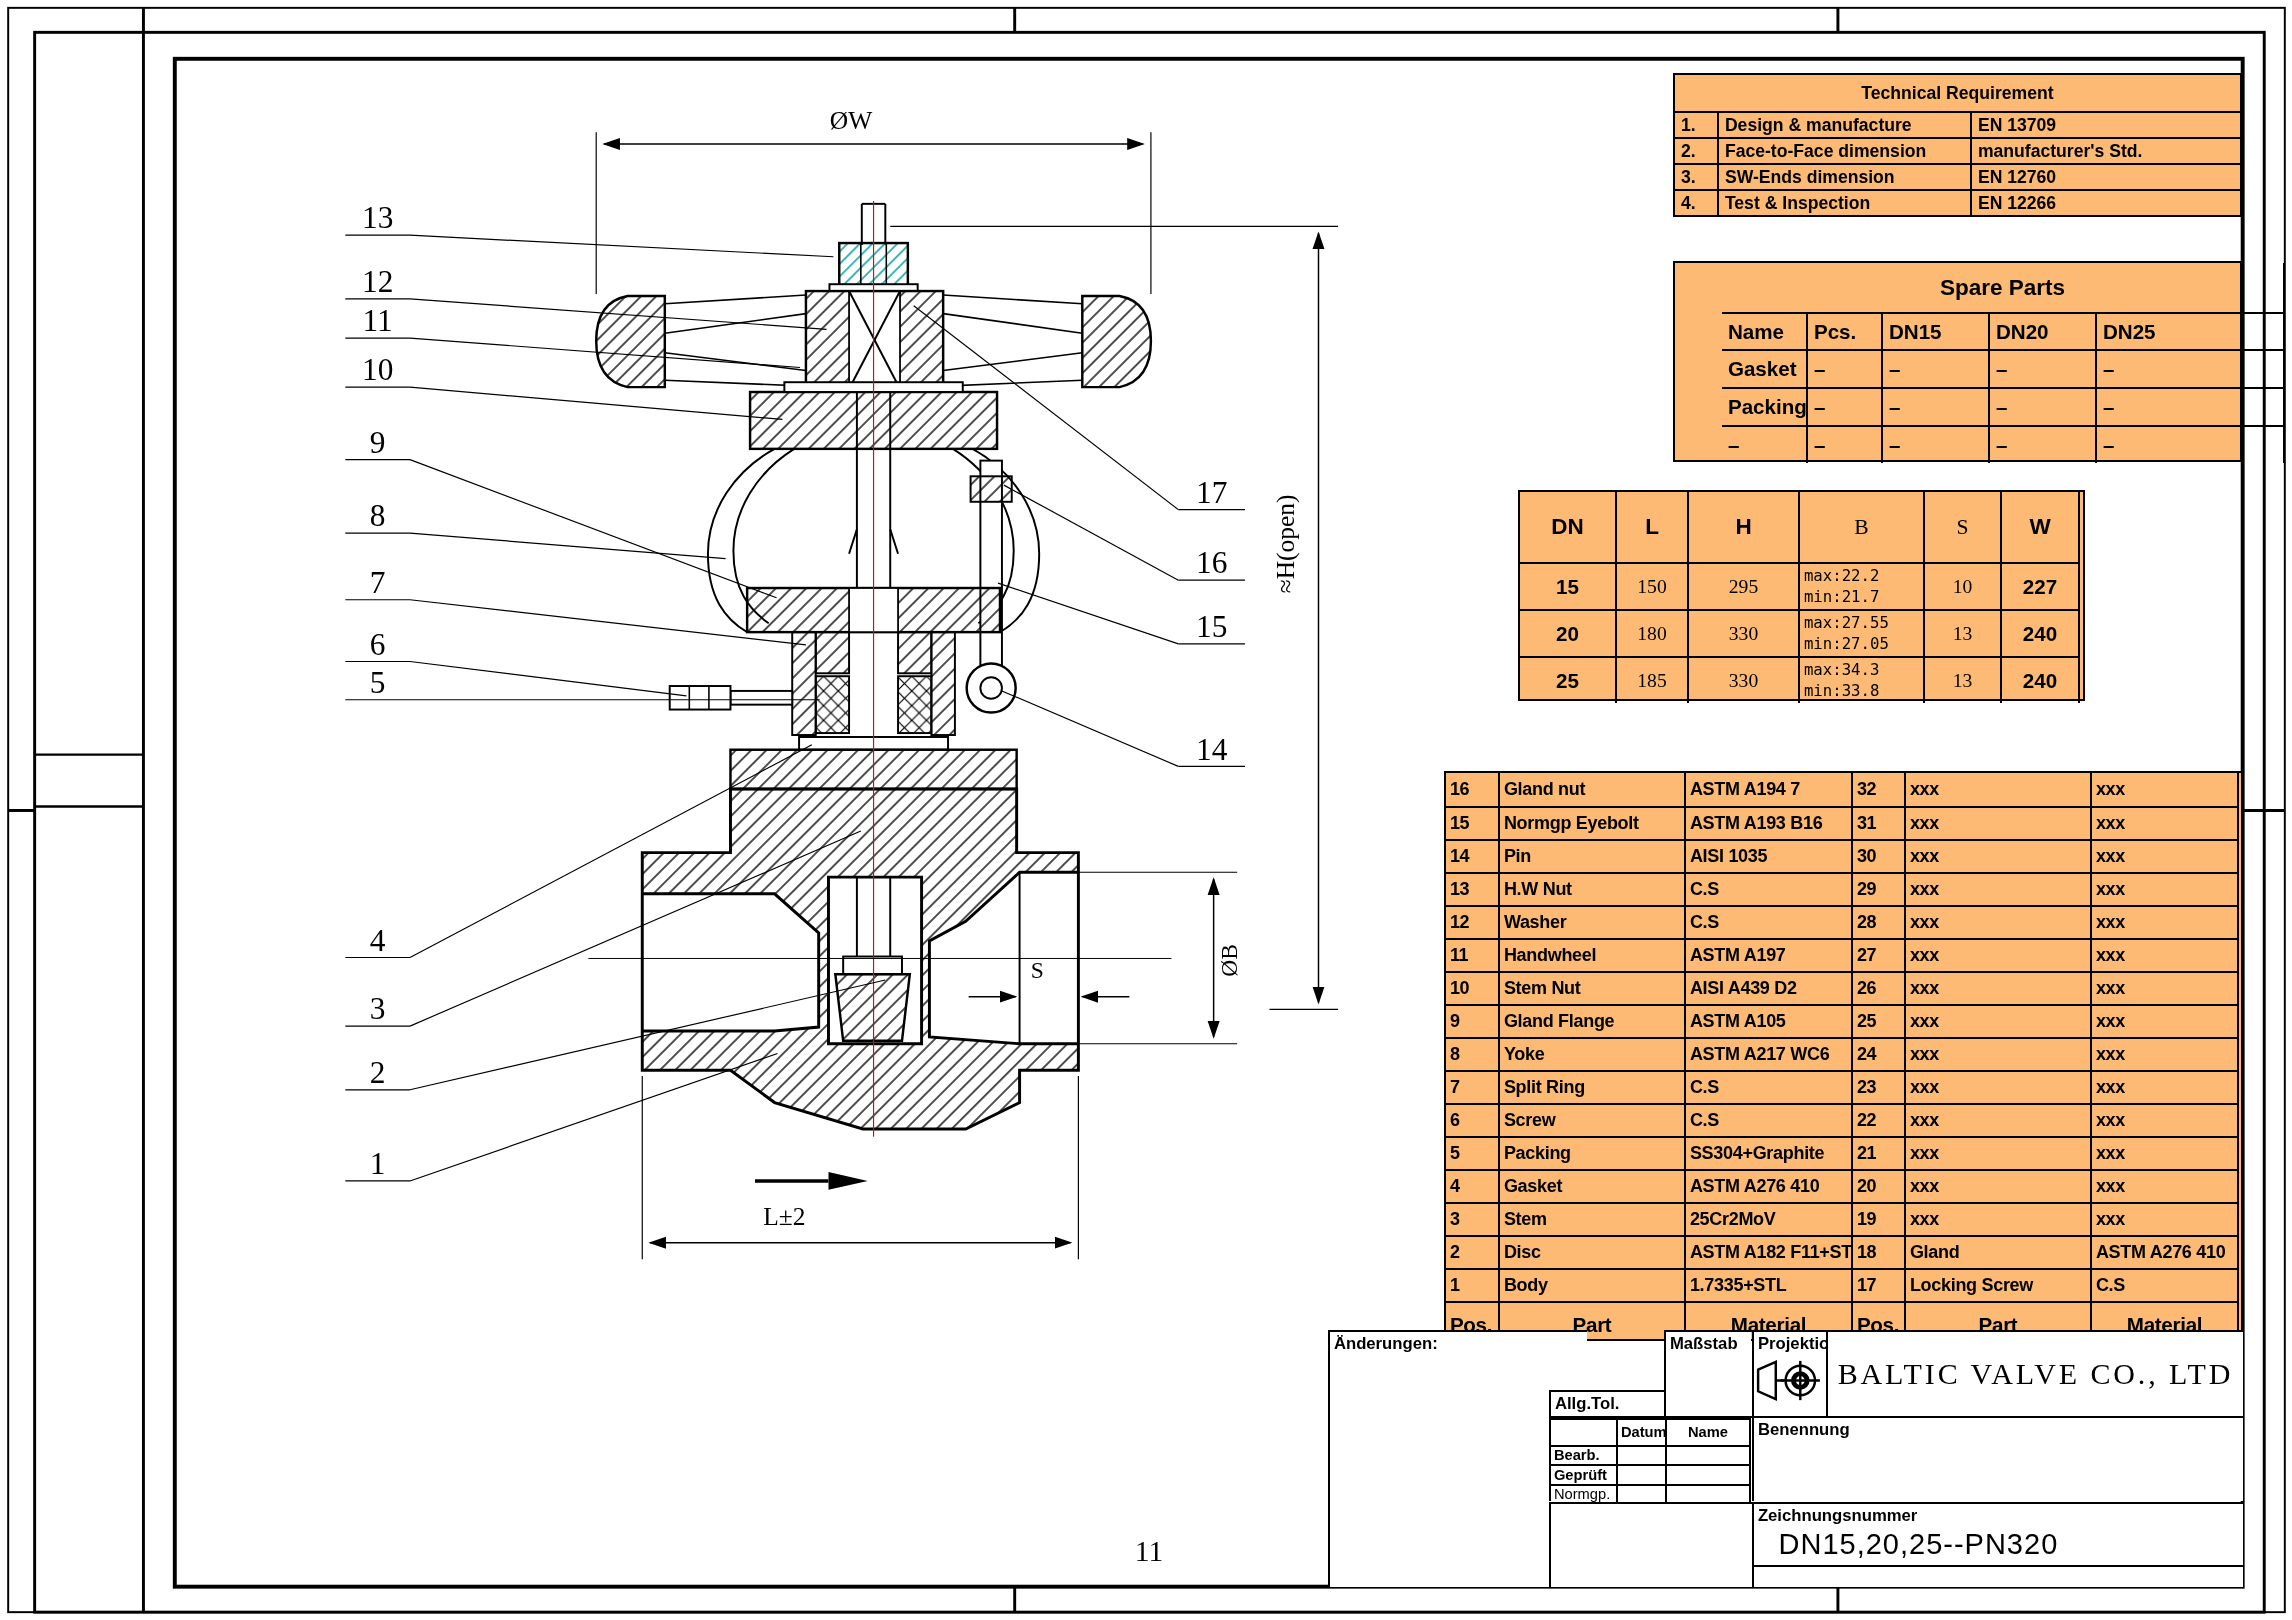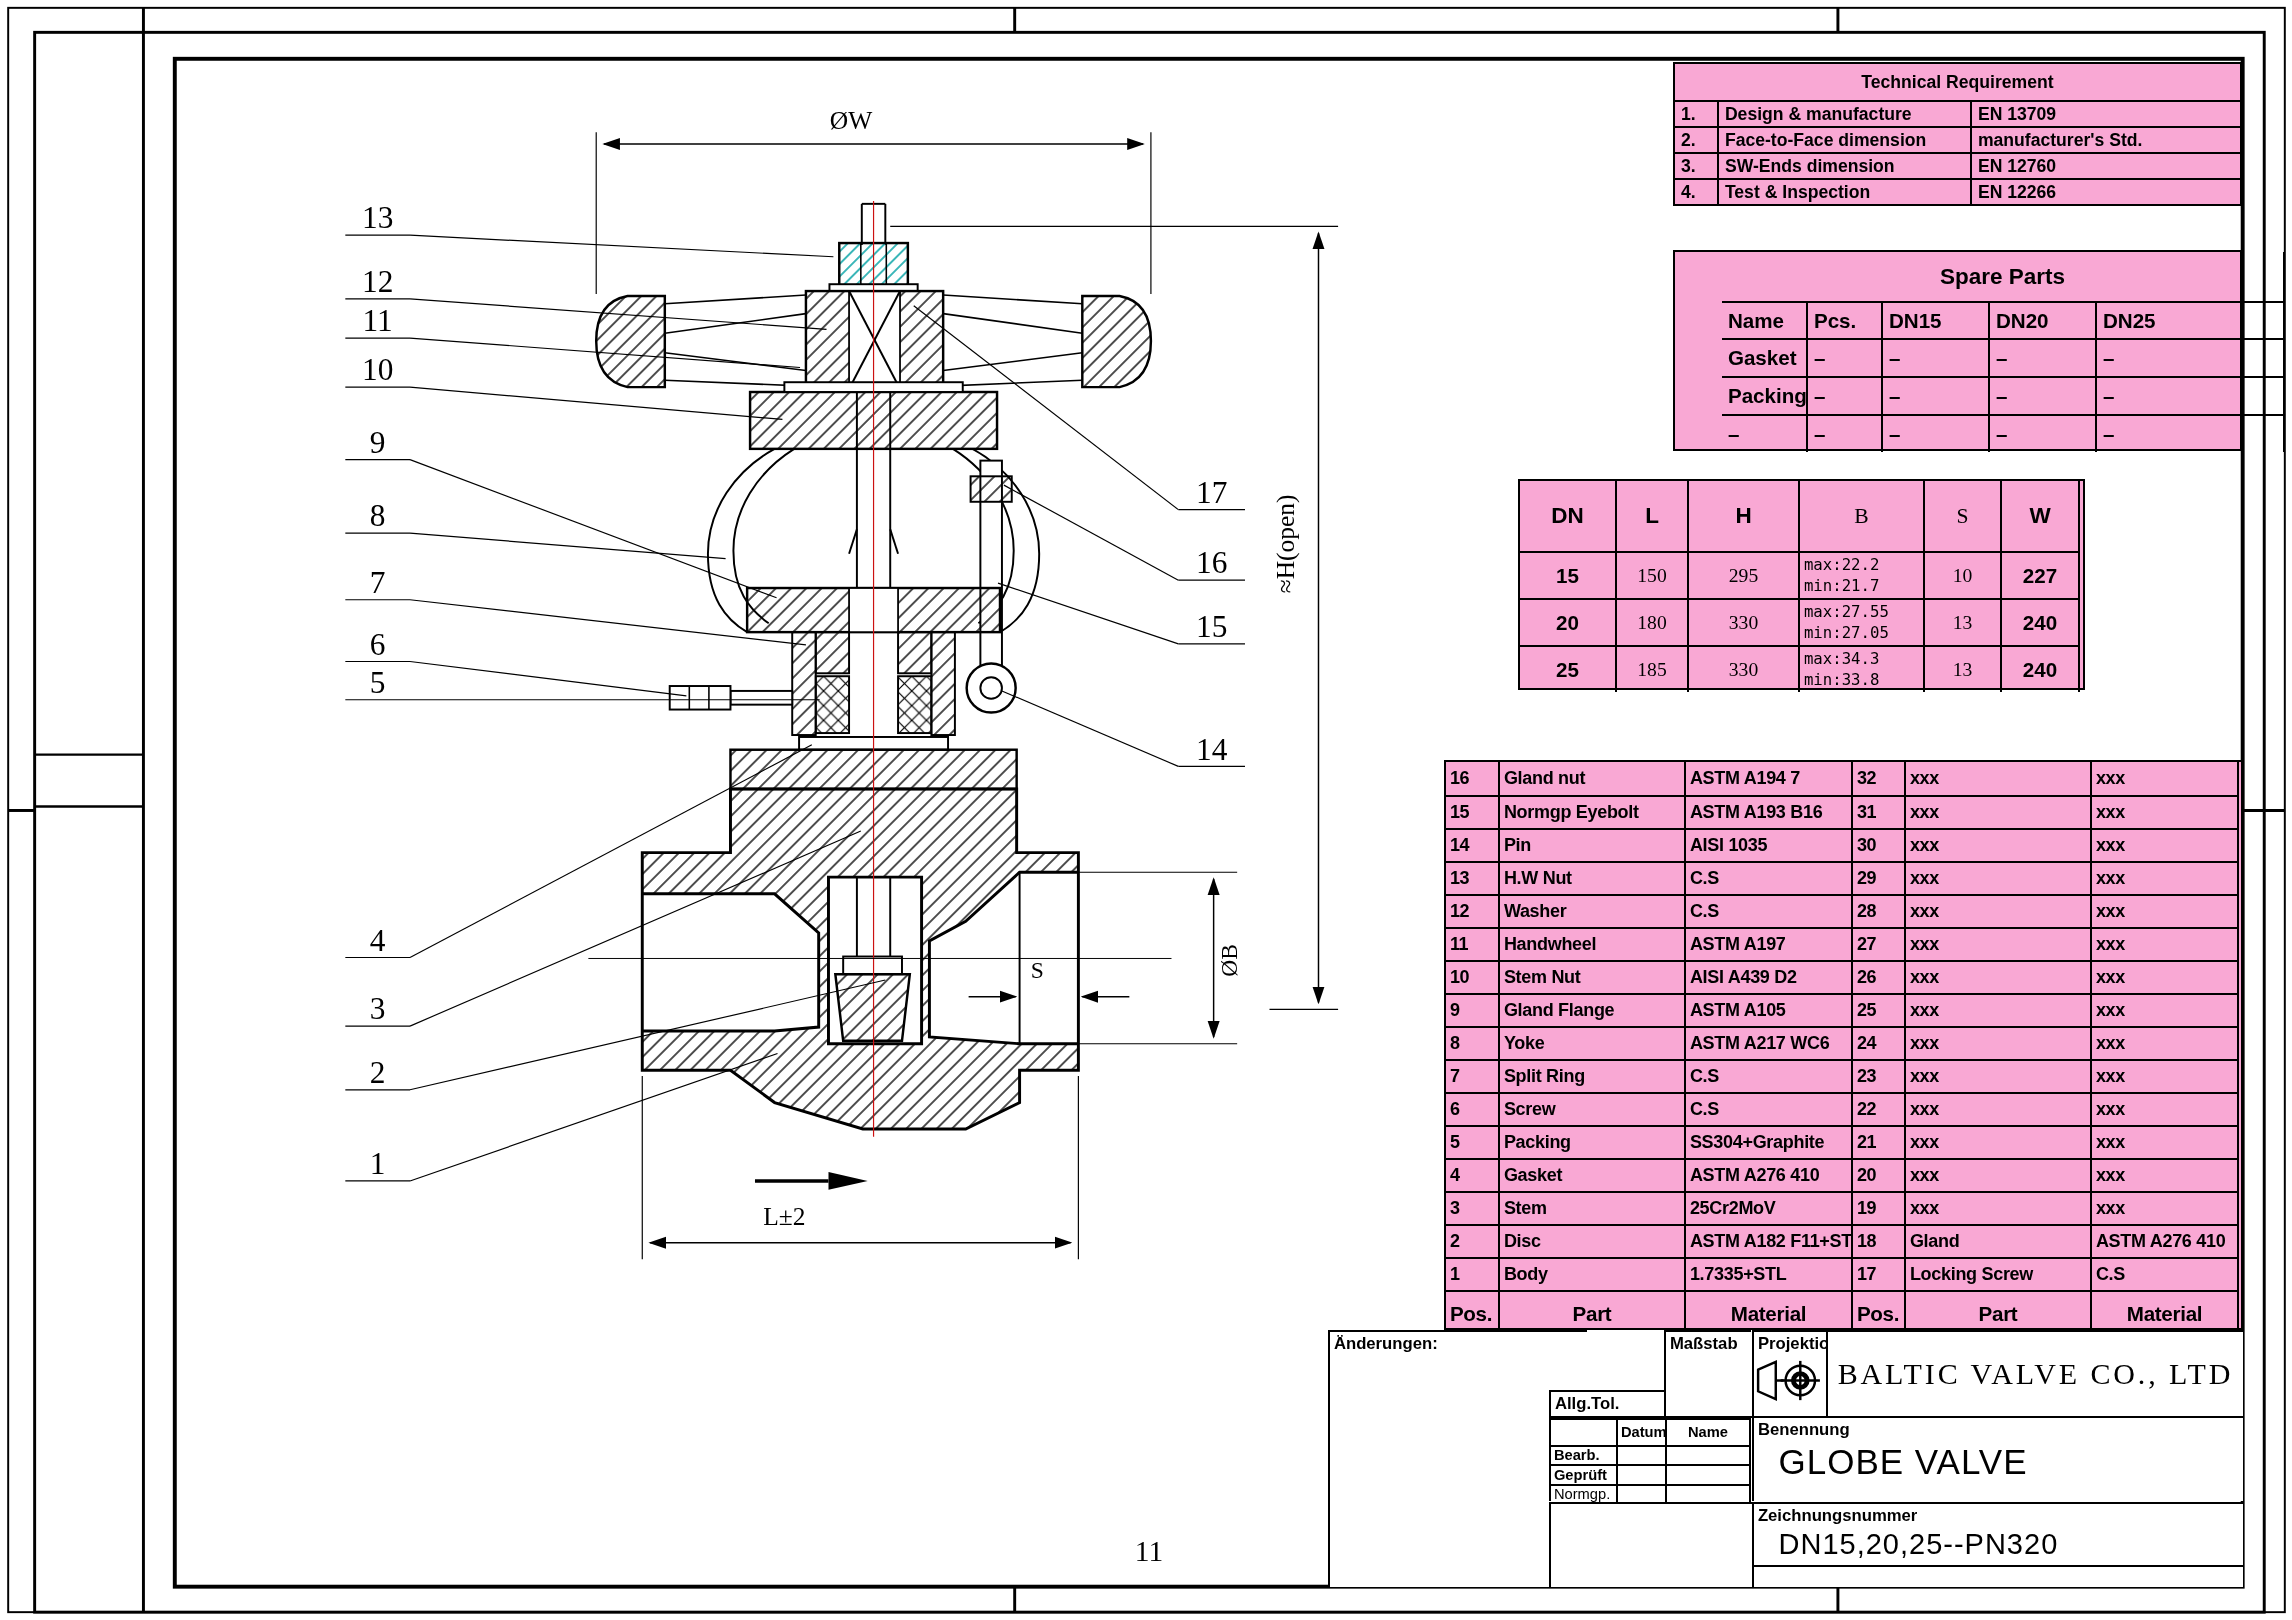--- a/index.html
+++ b/index.html
@@ -5,21 +5,21 @@
   html,body{margin:0;padding:0;background:#e8e8e8;}
   #page{position:relative;width:2293px;height:1620px;background:#ffffff;overflow:hidden;
         font-family:"Liberation Sans",sans-serif;color:#000;}
   svg text{fill:#000;}
   .callout{font:32px "Liberation Serif",serif;}
   .dimlabel{font:26px "Liberation Serif",serif;}
   .dimlabel-sm{font:24px "Liberation Serif",serif;}
   .sheetnum{font:30px "Liberation Serif",serif;}
 
   
-  .tbl{position:absolute;background:#f9a8d4;border:2.9px solid #000;box-sizing:border-box;display:grid;}
+  .tbl{position:absolute;background:#fdba74;border:2.9px solid #000;box-sizing:border-box;display:grid;margin-top:11px;}
   .cell{border-right:2px solid #000;border-top:2px solid #000;box-sizing:border-box;
         display:flex;align-items:center;padding:0 5.9px;font-weight:bold;font-size:18.6px;
         white-space:nowrap;overflow:hidden;}
   .cell:first-child,.rowstart{border-left:none;}
   .span-all{grid-column:1/-1;justify-content:center;border-top:none;}
   .no-top{border-top:none;}
 
   #tech-table{left:1673px;top:62px;width:569px;height:144px;
       grid-template-columns:44px 253px 270px;grid-template-rows:36px repeat(4,26px);}
   #tech-table .cell{font-size:17.6px;}
@@ -491,21 +491,20 @@
       <div class="cell" style="font-weight:bold;">Geprüft</div>
       <div class="cell"></div>
         <div class="cell"></div>
       <div class="cell" style="font-weight:normal;">Normgp.</div>
       <div class="cell"></div>
         <div class="cell"></div>
     </div>
     <div class="tb" style="left:1549px;top:1502px;width:203px;height:85px;"></div>
     <div class="tb" style="left:1752px;top:1416px;width:491px;height:85px;">
       <div class="tb-label">Benennung</div>
-      <div class="tb-big">GLOBE VALVE</div>
     </div>
     <div class="tb" style="left:1752px;top:1502px;width:491px;height:64px;">
       <div class="tb-label">Zeichnungsnummer</div>
       <div style="font-size:29px;letter-spacing:1px;padding-left:24.5px;">DN15,20,25--PN320</div>
     </div>
     <div class="tb" style="left:1752px;top:1565px;width:491px;height:21.6px;"></div>
   </div>
 
 </div>
 

